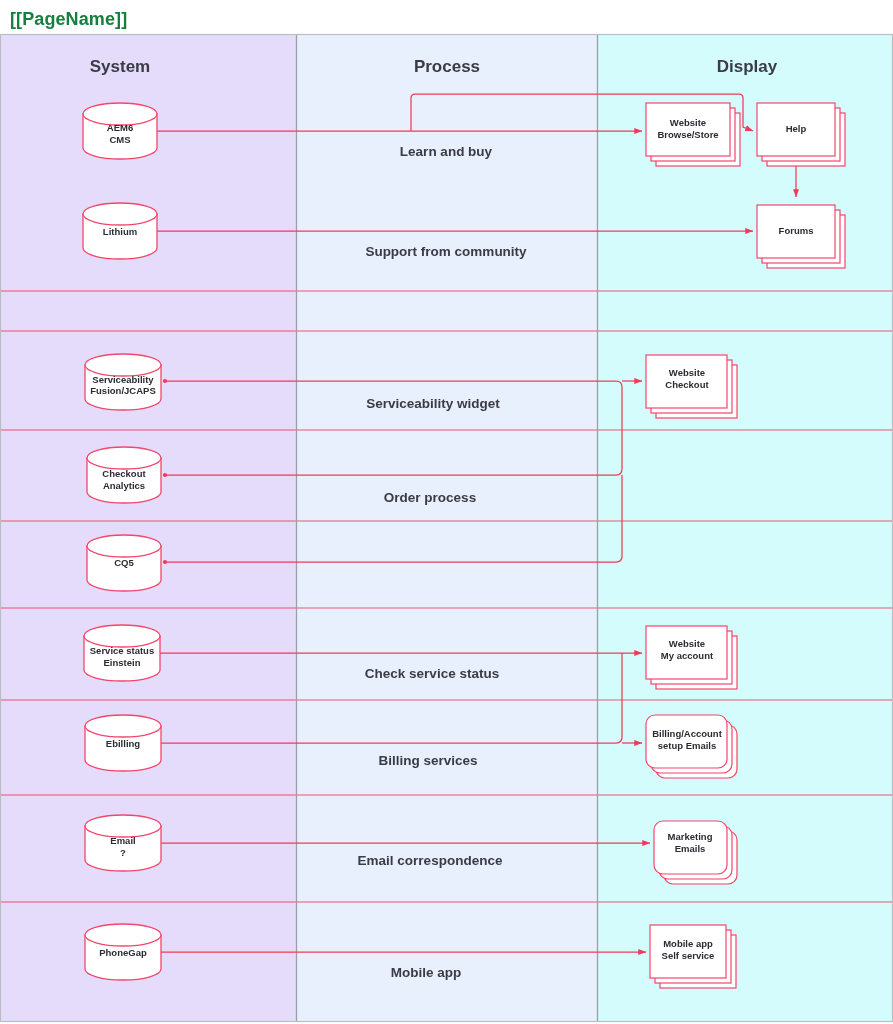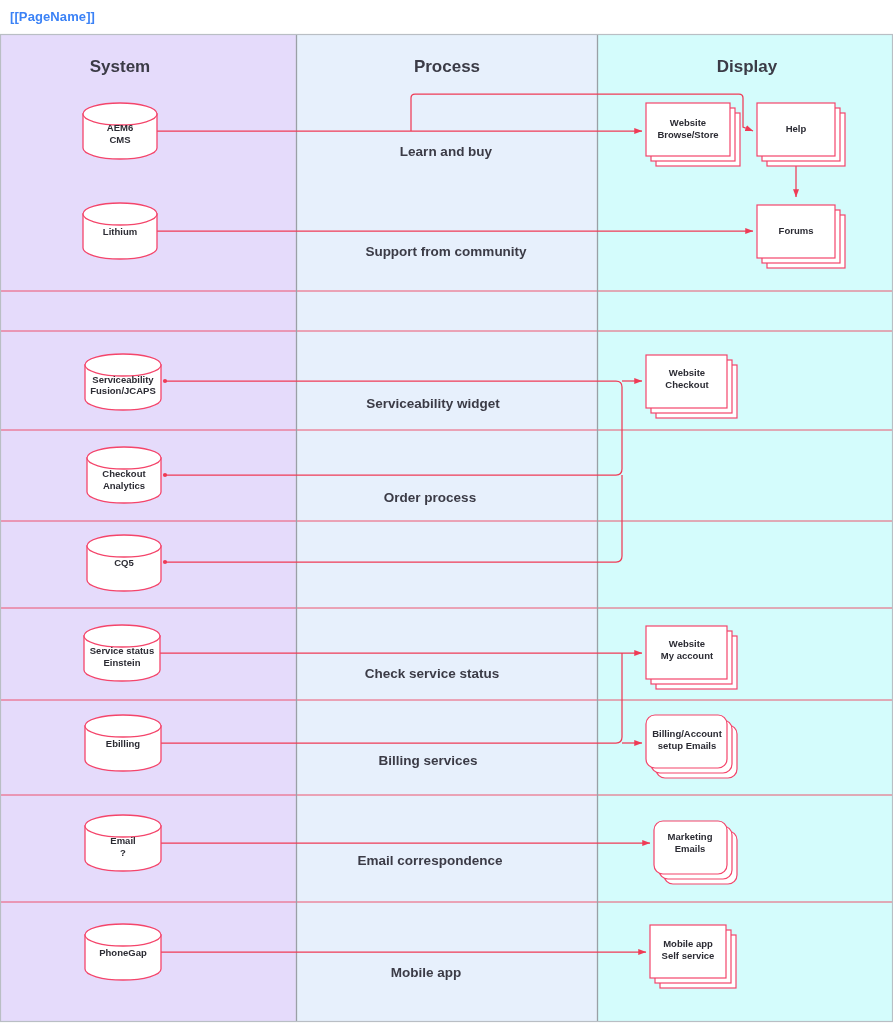--- a/index.html
+++ b/index.html
@@ -1,18 +1,18 @@
 <!DOCTYPE html>
 <html><head>
 <meta charset="utf-8">
 <style>
   html,body{margin:0;padding:0;background:#ffffff;}
   body{font-family:"Liberation Sans",sans-serif;}
   #page{position:relative;width:893px;height:1024px;background:#ffffff;overflow:hidden;}
-  #pagename{position:absolute;left:10px;top:9px;font-size:13px;font-weight:bold;color:#3b82f6;letter-spacing:.1px;}
+  #pagename{position:absolute;left:10px;top:9px;font-size:18px;font-weight:bold;color:#15803d;letter-spacing:.1px;}
   #canvas{position:absolute;left:0;top:0;width:893px;height:1024px;}
   .lane-title{font-size:17px;font-weight:bold;fill:#3b3b46;font-family:"Liberation Sans",sans-serif;}
   .proc-label{font-size:13.5px;font-weight:bold;fill:#3b3b46;font-family:"Liberation Sans",sans-serif;}
   .node-label{font-size:9.5px;font-weight:bold;fill:#2b2b33;font-family:"Liberation Sans",sans-serif;}
   .cyl-label{font-size:9.5px;font-weight:bold;fill:#2b2b33;font-family:"Liberation Sans",sans-serif;}
 </style>
 </head>
 <body>
 
 <div id="page">

